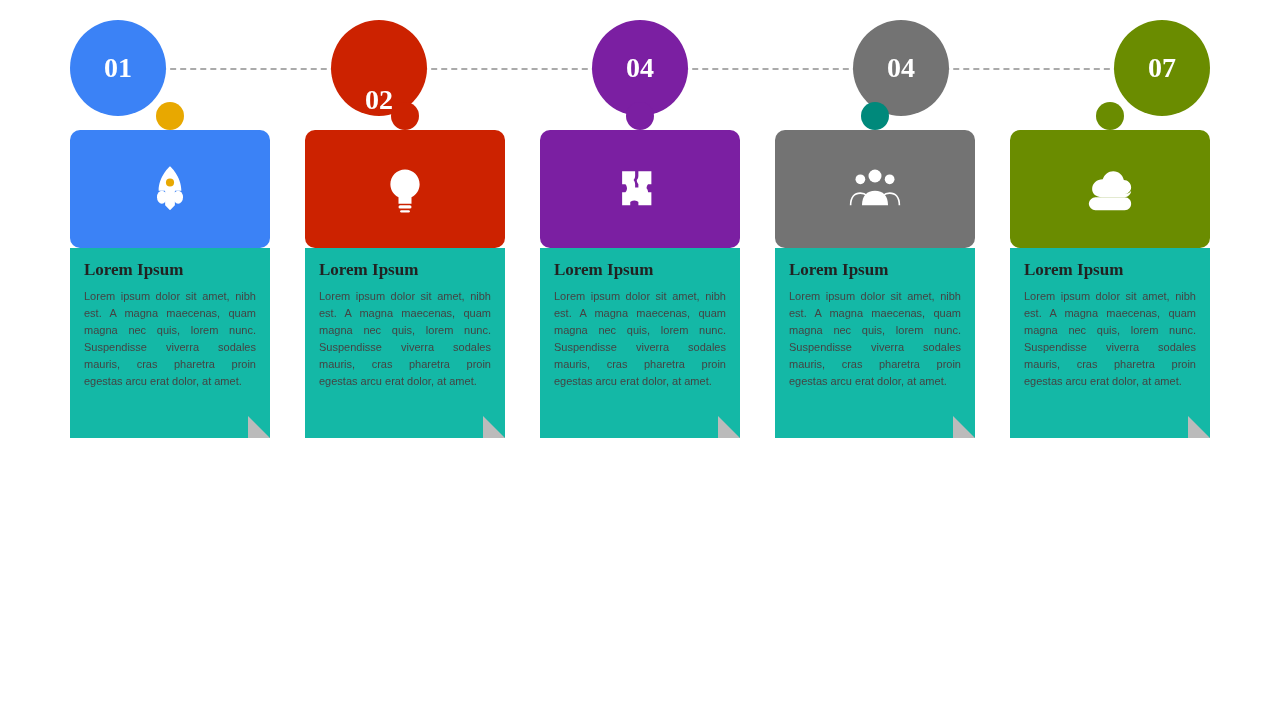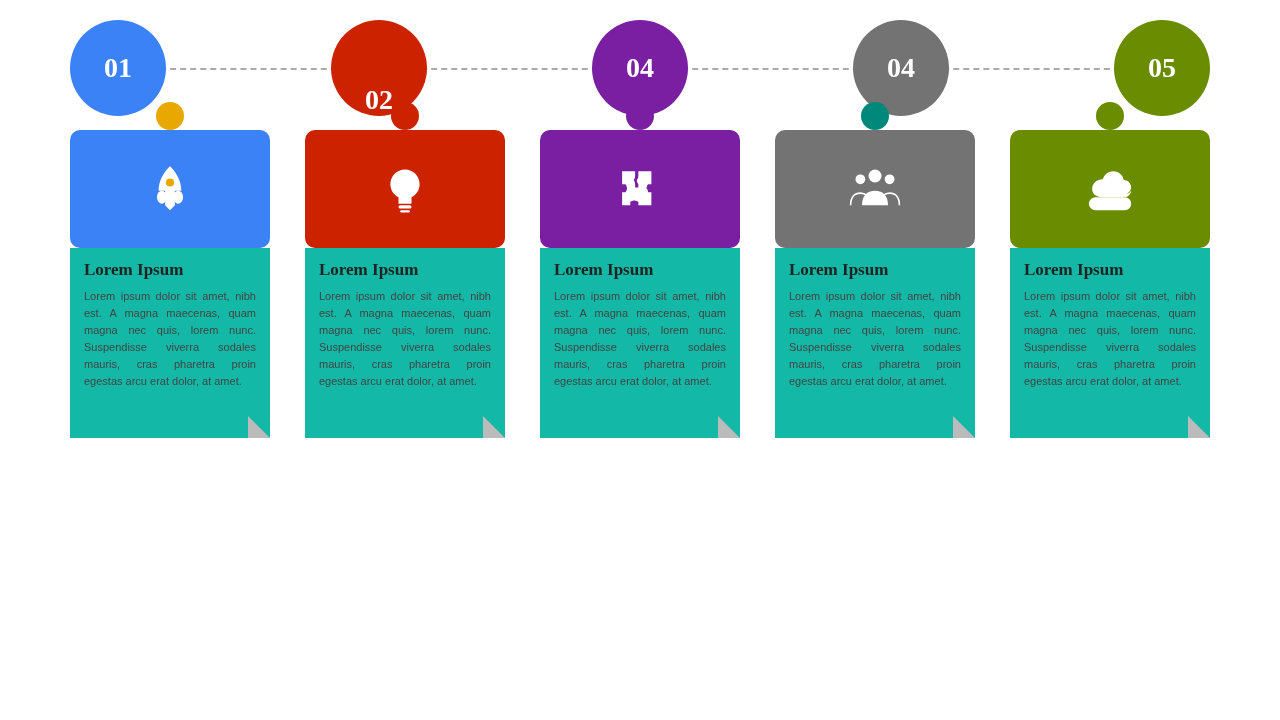--- a/index.html
+++ b/index.html
@@ -181,21 +181,21 @@
       </div>
 
       <div class="circle-wrapper">
         <div class="circle c4">
           <span>04</span>
         </div>
       </div>
 
       <div class="circle-wrapper">
         <div class="circle c5">
-          <span>05</span>
+          <span>07</span>
         </div>
       </div>
     </div>
 
     <div class="boxes-row">
 
       <div class="box-column">
         <div style="position:relative; width:200px;">
 
           <div style="display:flex; justify-content:center; position:relative; height:14px;">

